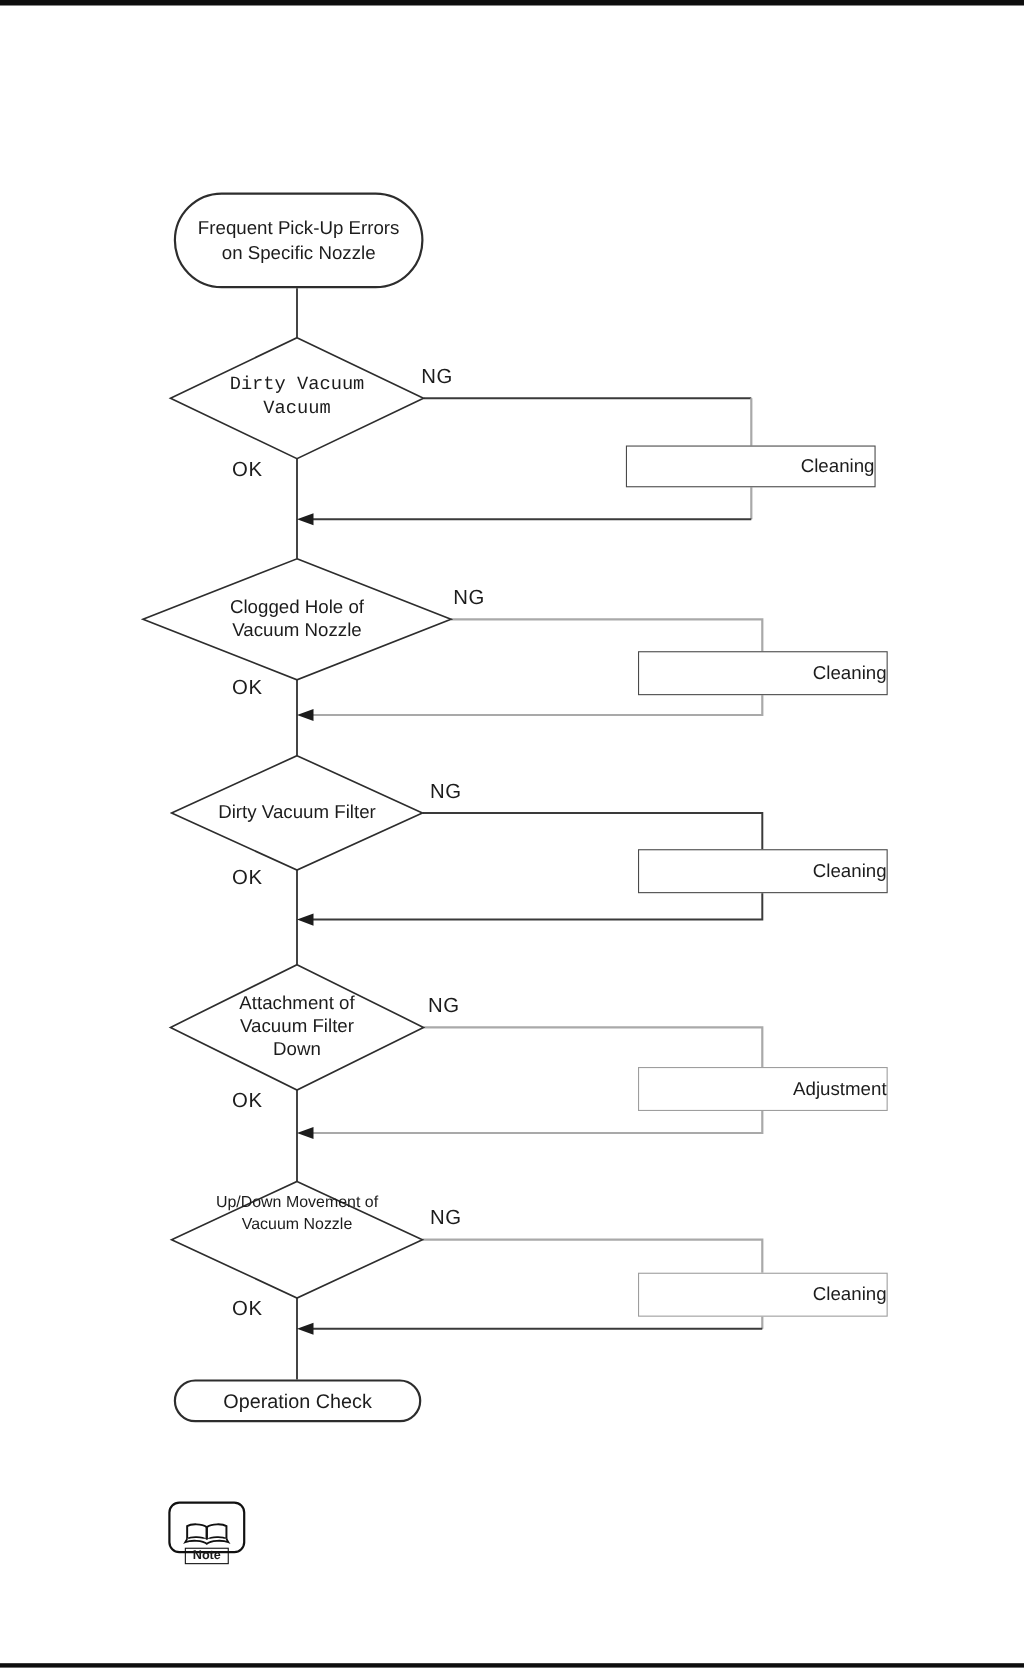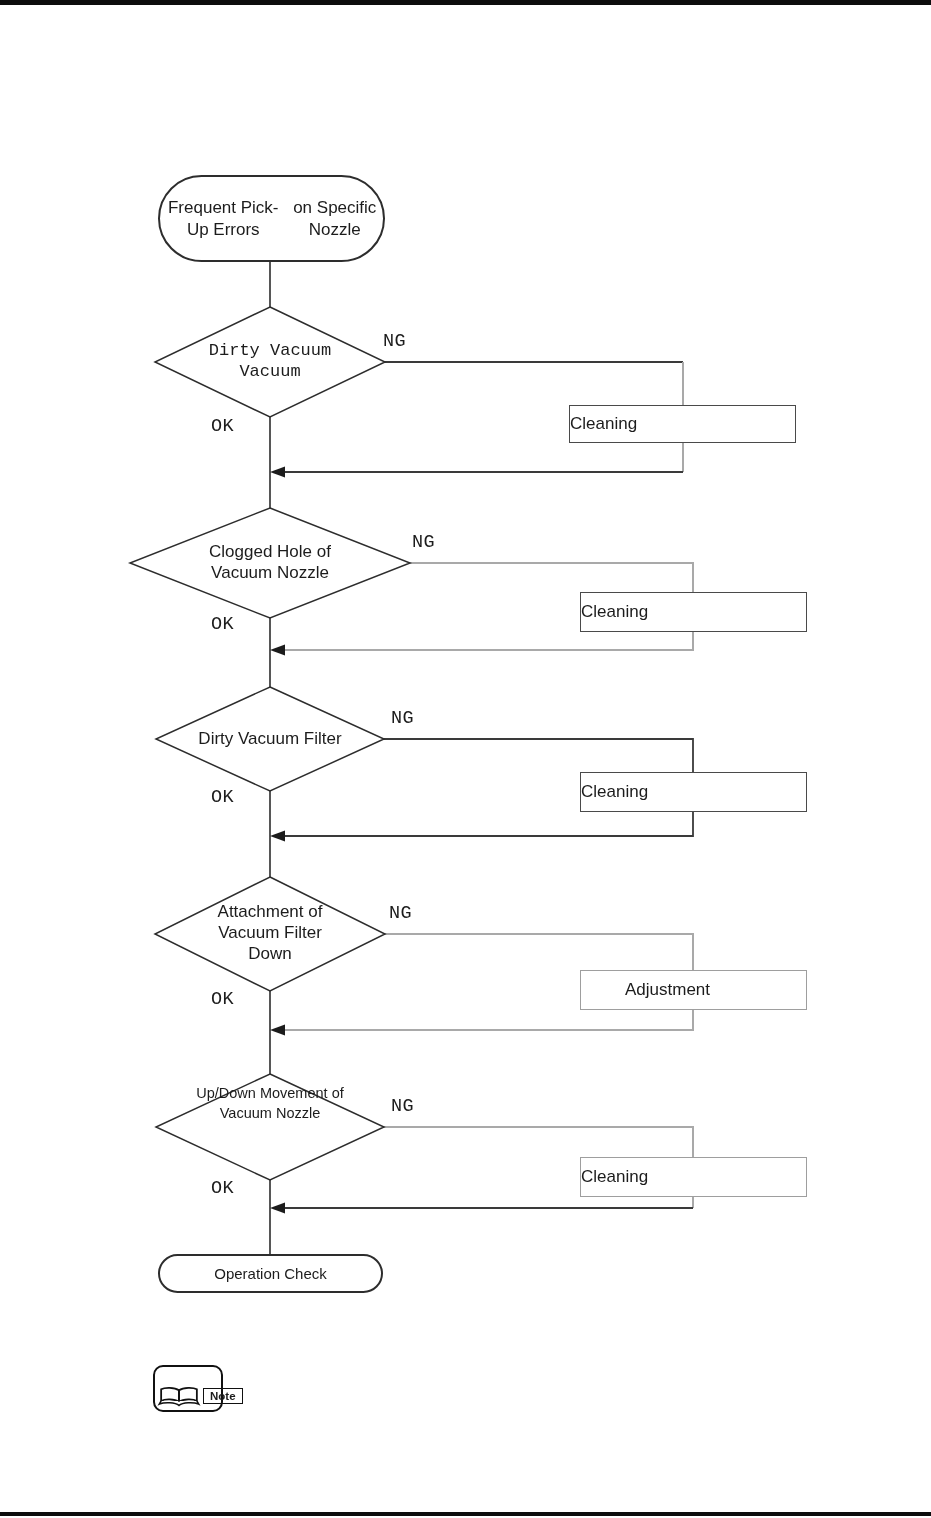--- a/index.html
+++ b/index.html
@@ -3,38 +3,38 @@
 <meta charset="utf-8">
 <style>
   html,body{margin:0;padding:0;background:#fff;}
   .page{position:relative;width:931px;height:1518px;background:#ffffff;overflow:hidden;
         font-family:"Liberation Sans", sans-serif;color:#1c1c1c;}
   .rule{position:absolute;left:0;width:931px;background:#0d0d0d;}
   .rule.top{top:0;height:5px;}
   .rule.bottom{top:1512px;height:4px;}
   svg.wires{position:absolute;left:0;top:0;}
   .terminal{position:absolute;box-sizing:border-box;border:2px solid #2d2d2d;background:#fff;
-            display:flex;flex-direction:row;align-items:center;justify-content:center;
+            display:flex;flex-direction:column;align-items:center;justify-content:center;
             text-align:center;font-size:17px;line-height:22px;}
   .t-start{left:158px;top:175px;width:227px;height:87px;border-radius:44px;}
-  .t-end{left:158px;top:1254px;width:225px;height:39px;border-radius:20px;font-size:15px;}
+  .t-end{left:158px;top:1254px;width:225px;height:39px;border-radius:20px;font-size:18px;}
   .process{position:absolute;box-sizing:border-box;border:1.8px solid #4a4a4a;background:#fff;
-           display:flex;align-items:center;justify-content:flex-start;font-size:17px;}
+           display:flex;align-items:center;justify-content:flex-end;font-size:17px;}
   .process.gray{border-color:#9e9e9e;}
   .b1{left:569px;top:405px;width:227px;height:38px;}
   .b2{left:580px;top:592px;width:227px;height:40px;}
   .b3{left:580px;top:772px;width:227px;height:40px;}
   .b4{left:580px;top:970px;width:227px;height:40px;padding-left:44px;}
   .b5{left:580px;top:1157px;width:227px;height:40px;}
   .dlabel{position:absolute;text-align:center;font-size:17px;line-height:21px;}
   .d5label{font-size:14.5px;line-height:19.5px;}
-  .tag{position:absolute;font-size:18.5px;letter-spacing:0.5px;font-family:Liberation Mono, monospace;}
+  .tag{position:absolute;font-size:18.5px;letter-spacing:0.5px;}
   .note-badge{position:absolute;left:153px;top:1365px;width:70px;height:47px;box-sizing:border-box;
               border:2.5px solid #111;border-radius:10px;background:#fff;
-              display:flex;flex-direction:row;align-items:center;justify-content:flex-start;padding-top:15px;}
+              display:flex;flex-direction:column;align-items:center;justify-content:flex-start;padding-top:15px;}
   .note-label{box-sizing:border-box;border:1.8px solid #111;padding:0 6px;margin-top:0px;
               font-size:11.5px;font-weight:bold;line-height:13px;height:16px;display:flex;align-items:center;}
 </style>
 </head>
 <body>
 
 <div class="page">
 
   <div class="rule top"></div>
 

